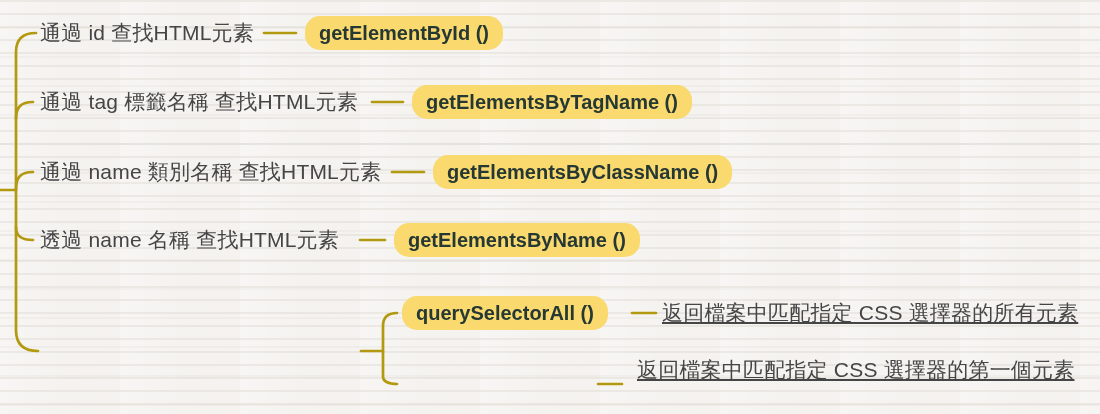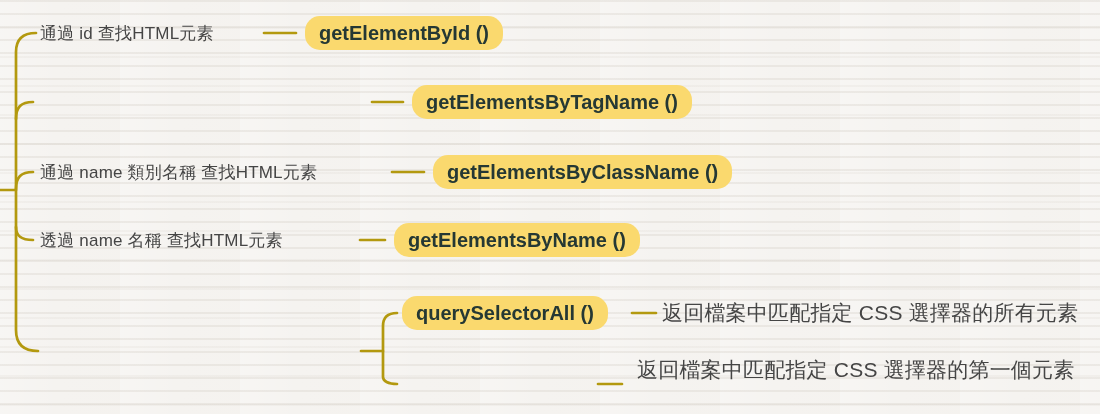--- a/index.html
+++ b/index.html
@@ -38,21 +38,21 @@
   .connectors path {
     fill: none;
     stroke: var(--connector, #b3990f);
     stroke-width: 2.7;
     stroke-linecap: round;
   }
   .label {
     position: absolute;
     transform: translateY(-50%);
     white-space: nowrap;
-    font-size: 17px;
+    font-size: 21px;
     letter-spacing: 0.2px;
     color: var(--label-color, #454545);
     cursor: default;
   }
   .chip {
     position: absolute;
     transform: translateY(-50%);
     white-space: nowrap;
     height: 34px;
     line-height: 34px;
@@ -65,20 +65,21 @@
     cursor: default;
   }
   .desc {
     position: absolute;
     transform: translateY(-50%);
     white-space: nowrap;
     font-size: 21px;
     letter-spacing: 0.2px;
     color: var(--label-color, #454545);
     cursor: default;
+    text-decoration: underline;
   }
 </style>
 </head>
 <body>
 
 <div class="canvas">
 
   <svg class="connectors" viewBox="0 0 1100 414" xmlns="http://www.w3.org/2000/svg" aria-hidden="true">
 
     <path d="M 0 190 H 16"></path>
@@ -96,20 +97,21 @@
 
     <path d="M 361 351 H 383"></path>
     <path d="M 397 313 C 388 313 383 317 383 326 L 383 377 C 383 381 388 384 397 384"></path>
     <path d="M 632 313 H 656"></path>
     <path d="M 598 384 H 622"></path>
   </svg>
 
   <div class="label" style="left:40px; top:33px">通過 id 查找HTML元素</div>
   <div class="chip" style="left:305px; top:33px">getElementById ()</div>
 
+  <div class="label" style="left:40px; top:102px">通過 tag 標籤名稱 查找HTML元素</div>
   <div class="chip" style="left:412px; top:102px">getElementsByTagName ()</div>
 
   <div class="label" style="left:40px; top:172px">通過 name 類別名稱 查找HTML元素</div>
   <div class="chip" style="left:433px; top:172px">getElementsByClassName ()</div>
 
   <div class="label" style="left:40px; top:240px">透過 name 名稱 查找HTML元素</div>
   <div class="chip" style="left:394px; top:240px">getElementsByName ()</div>
 
 
   <div class="chip" style="left:402px; top:313px">querySelectorAll ()</div>

